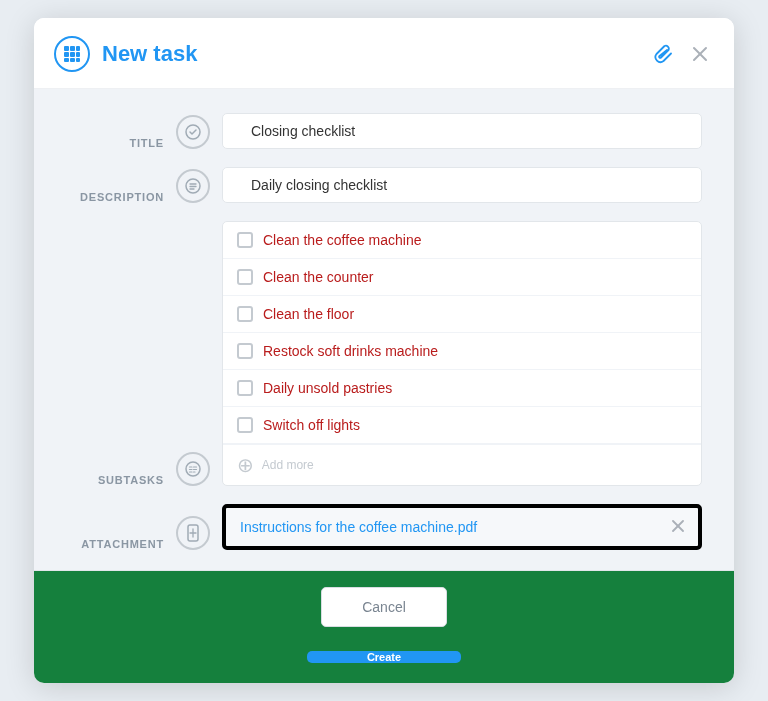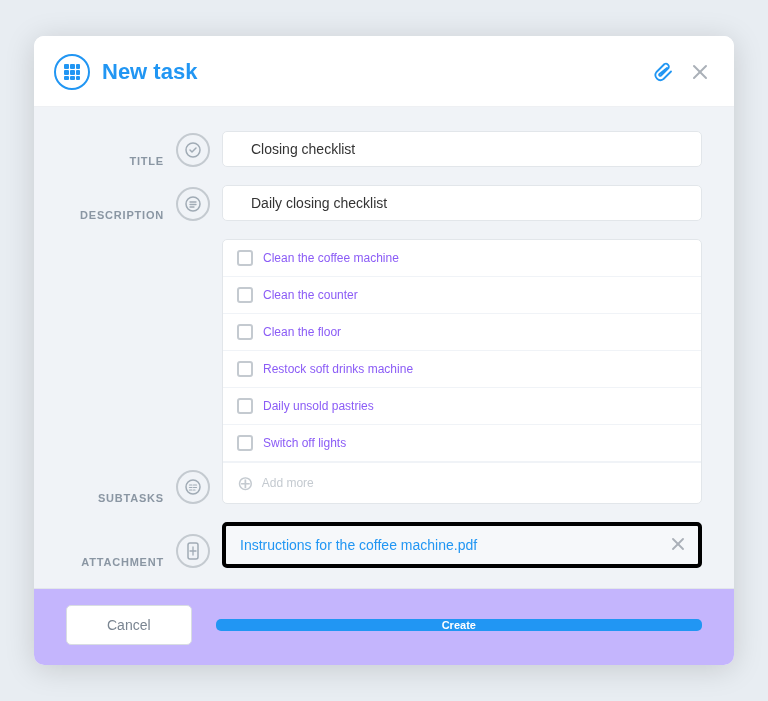--- a/index.html
+++ b/index.html
@@ -137,22 +137,22 @@
     .subtask-checkbox {
       width: 16px;
       height: 16px;
       border: 2px solid #c4cad0;
       border-radius: 3px;
       flex-shrink: 0;
       background: #fff;
       cursor: pointer;
     }
     .subtask-label {
-      font-size: 12px;
-      color: #8b5cf6;
+      font-size: 14px;
+      color: #b91c1c;
     }
     .add-more-row {
       display: flex;
       align-items: center;
       padding: 10px 14px;
       gap: 8px;
       border-top: 1px solid #f0f3f7;
       cursor: pointer;
     }
     .add-more-icon {
@@ -179,27 +179,28 @@
       text-decoration: none;
     }
     .attachment-close {
       color: #aab0b8;
       cursor: pointer;
       font-size: 16px;
       background: none;
       border: none;
     }
     .dialog-footer {
-      background: #c4b5fd;
+      background: #15803d;
       padding: 16px 32px 20px 32px;
       display: flex;
       align-items: center;
       justify-content: center;
       gap: 24px;
       border-top: 1px solid #e2e6ea;
+      flex-direction: column;
     }
     .btn-cancel {
       background: #fff;
       border: 1px solid #d8dde2;
       border-radius: 5px;
       padding: 11px 40px;
       font-size: 14px;
       color: #7a8591;
       cursor: pointer;
       font-weight: 500;

